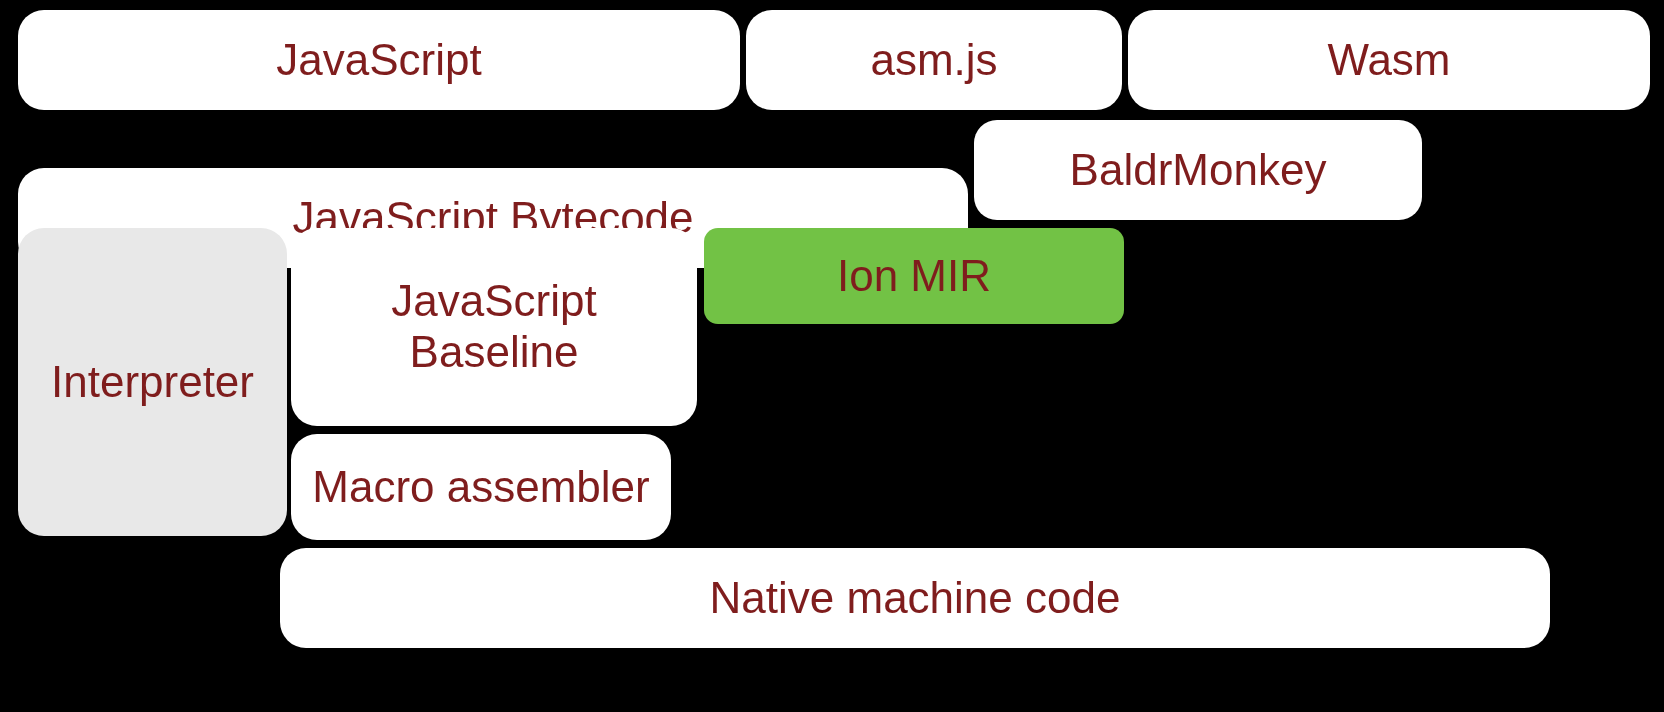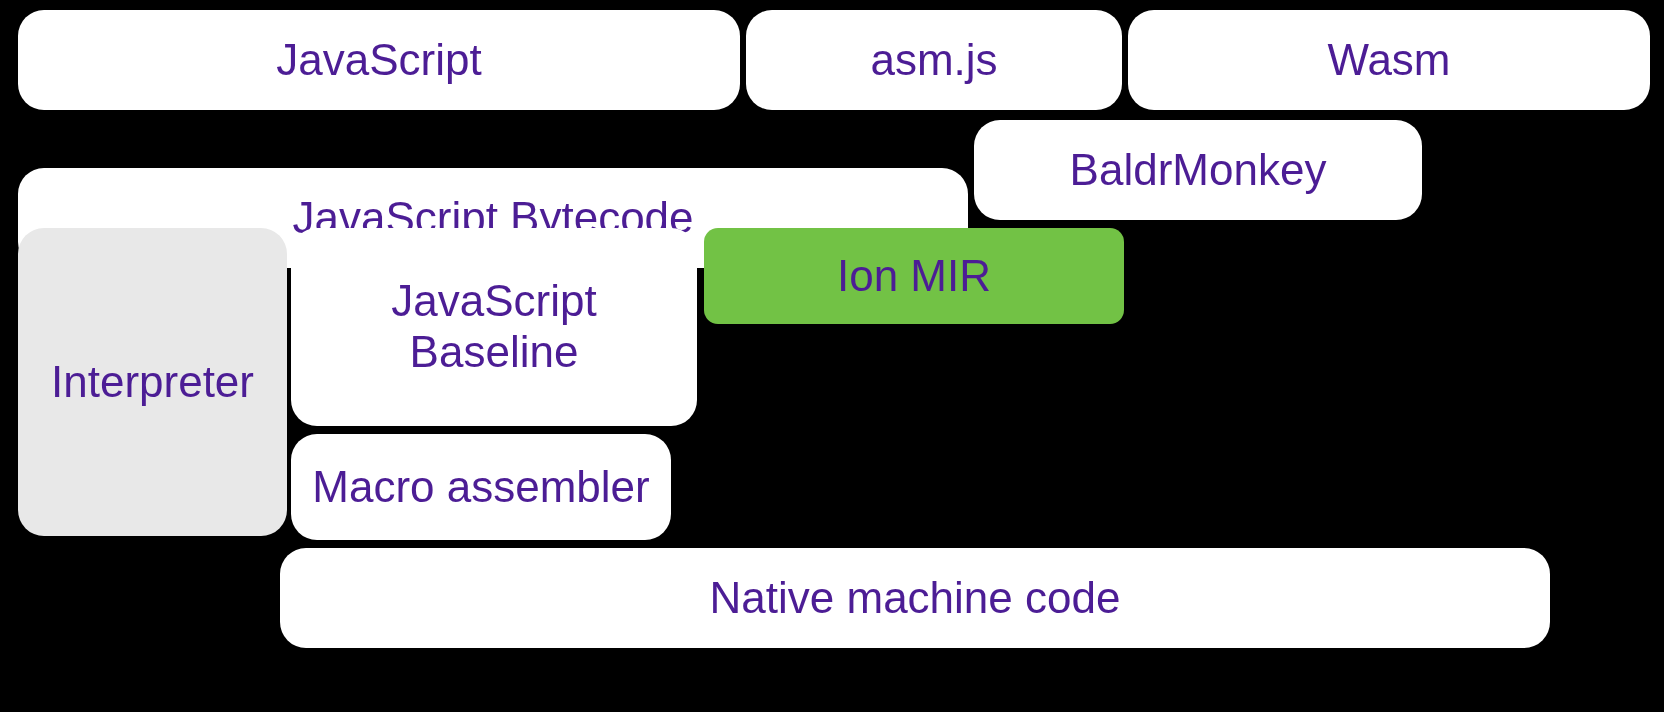--- a/index.html
+++ b/index.html
@@ -19,21 +19,21 @@
     overflow: hidden;
   }
   .node {
     position: absolute;
     box-sizing: border-box;
     display: flex;
     align-items: center;
     justify-content: center;
     text-align: center;
     border-radius: 26px;
-    color: #4c1d95;
+    color: #7f1d1d;
     font-family: "Liberation Sans", sans-serif;
     font-weight: 400;
     line-height: 1.15;
     white-space: pre-line;
     user-select: none;
   }
   .fill-white  { background: #ffffff; }
   .fill-grey   { background: #e8e8e8; }
   .fill-green  { background: #72c245; }
   .fill-pink   { background: #f4788c; }
@@ -46,21 +46,21 @@
 <div id="canvas">
 
   <div class="node fill-white sz-lg" style="left:18px; top:10px; width:722px; height:100px;">JavaScript</div>
 
   <div class="node fill-white sz-lg" style="left:746px; top:10px; width:376px; height:100px;">asm.js</div>
 
   <div class="node fill-white sz-lg" style="left:1128px; top:10px; width:522px; height:100px;">Wasm</div>
 
   <div class="node fill-white sz-lg" style="left:18px; top:120px; width:950px; height:100px;margin-top:48px;">JavaScript Bytecode</div>
 
-  <div class="node fill-white sz-lg" style="left:974px; top:120px; width:448px; height:100px;">BaldrMonkey</div>
+  <div class="node fill-white sz-lg" style="left:974px; top:120px; width:448px; height:100px;border-radius:23px;">BaldrMonkey</div>
 
   <div class="node fill-grey sz-lg" style="left:18px; top:228px; width:269px; height:308px;">Interpreter</div>
 
   <div class="node fill-white sz-lg" style="left:291px; top:228px; width:406px; height:198px;">JavaScript
 Baseline</div>
 
   <div class="node fill-white sz-lg" style="left:291px; top:434px; width:380px; height:106px;">Macro assembler</div>
 
   <div class="node fill-green sz-lg" style="left:704px; top:228px; width:420px; height:96px;border-radius:14px;">Ion MIR</div>
 

